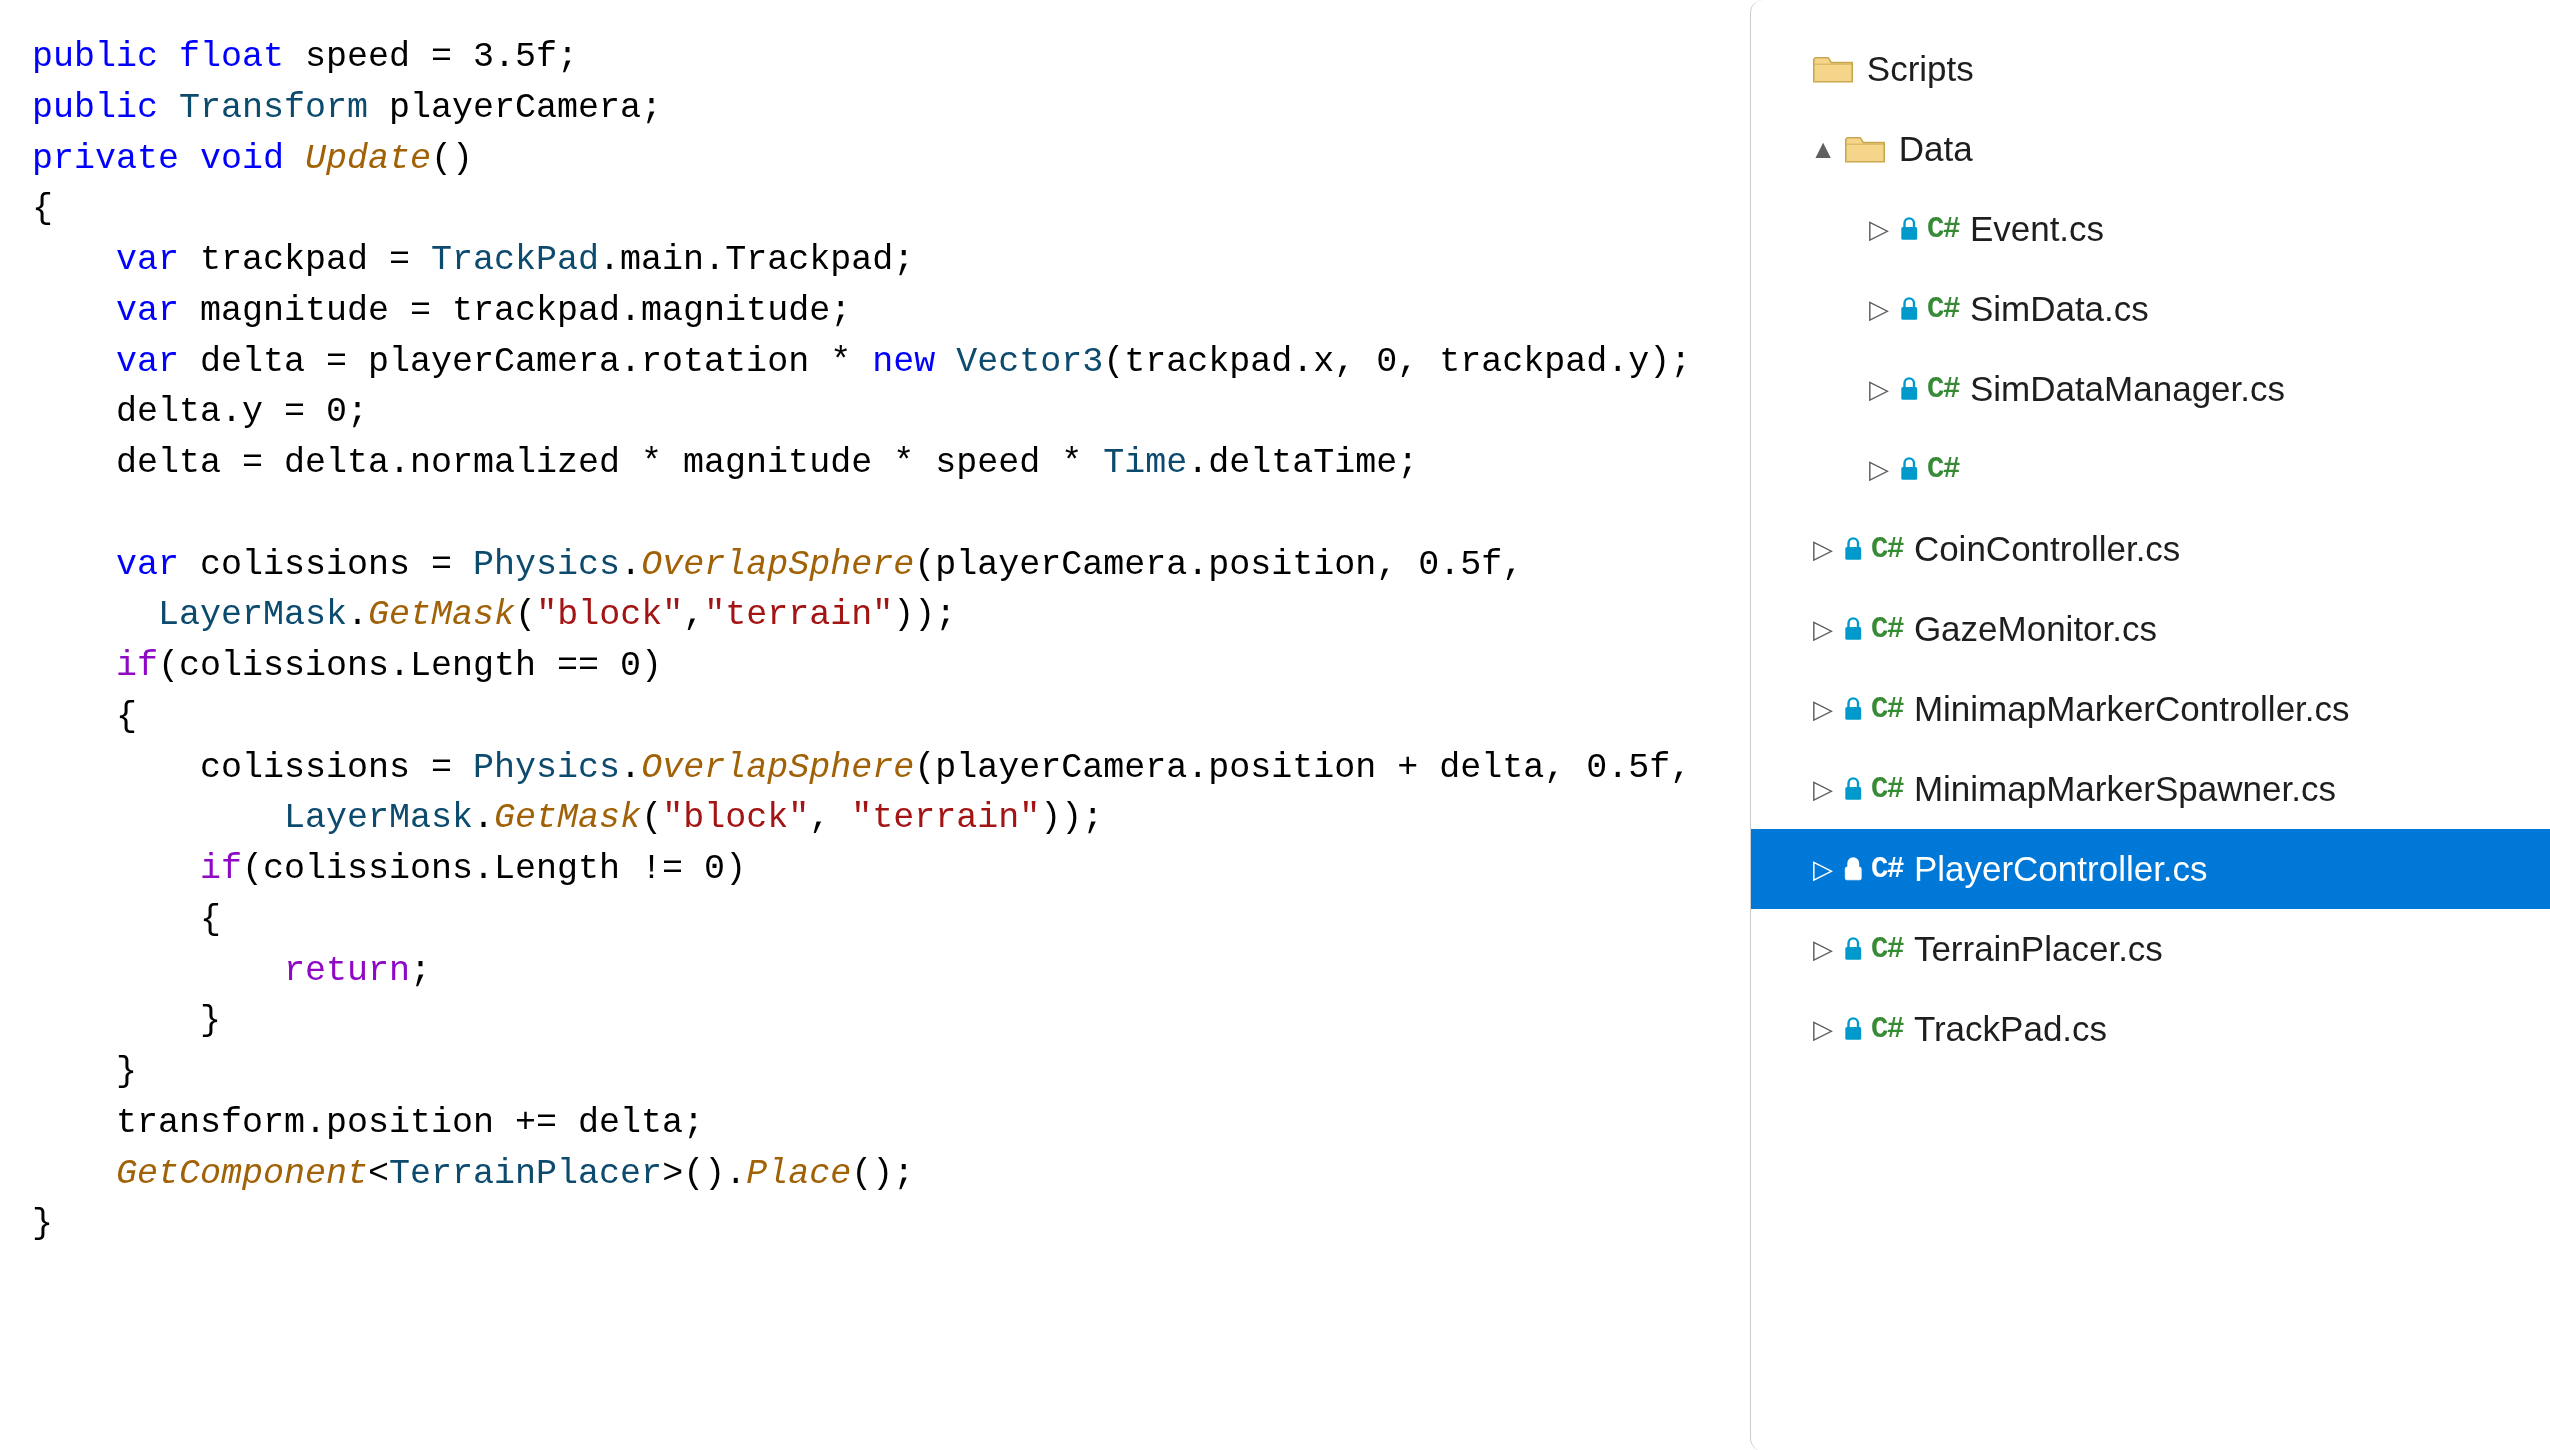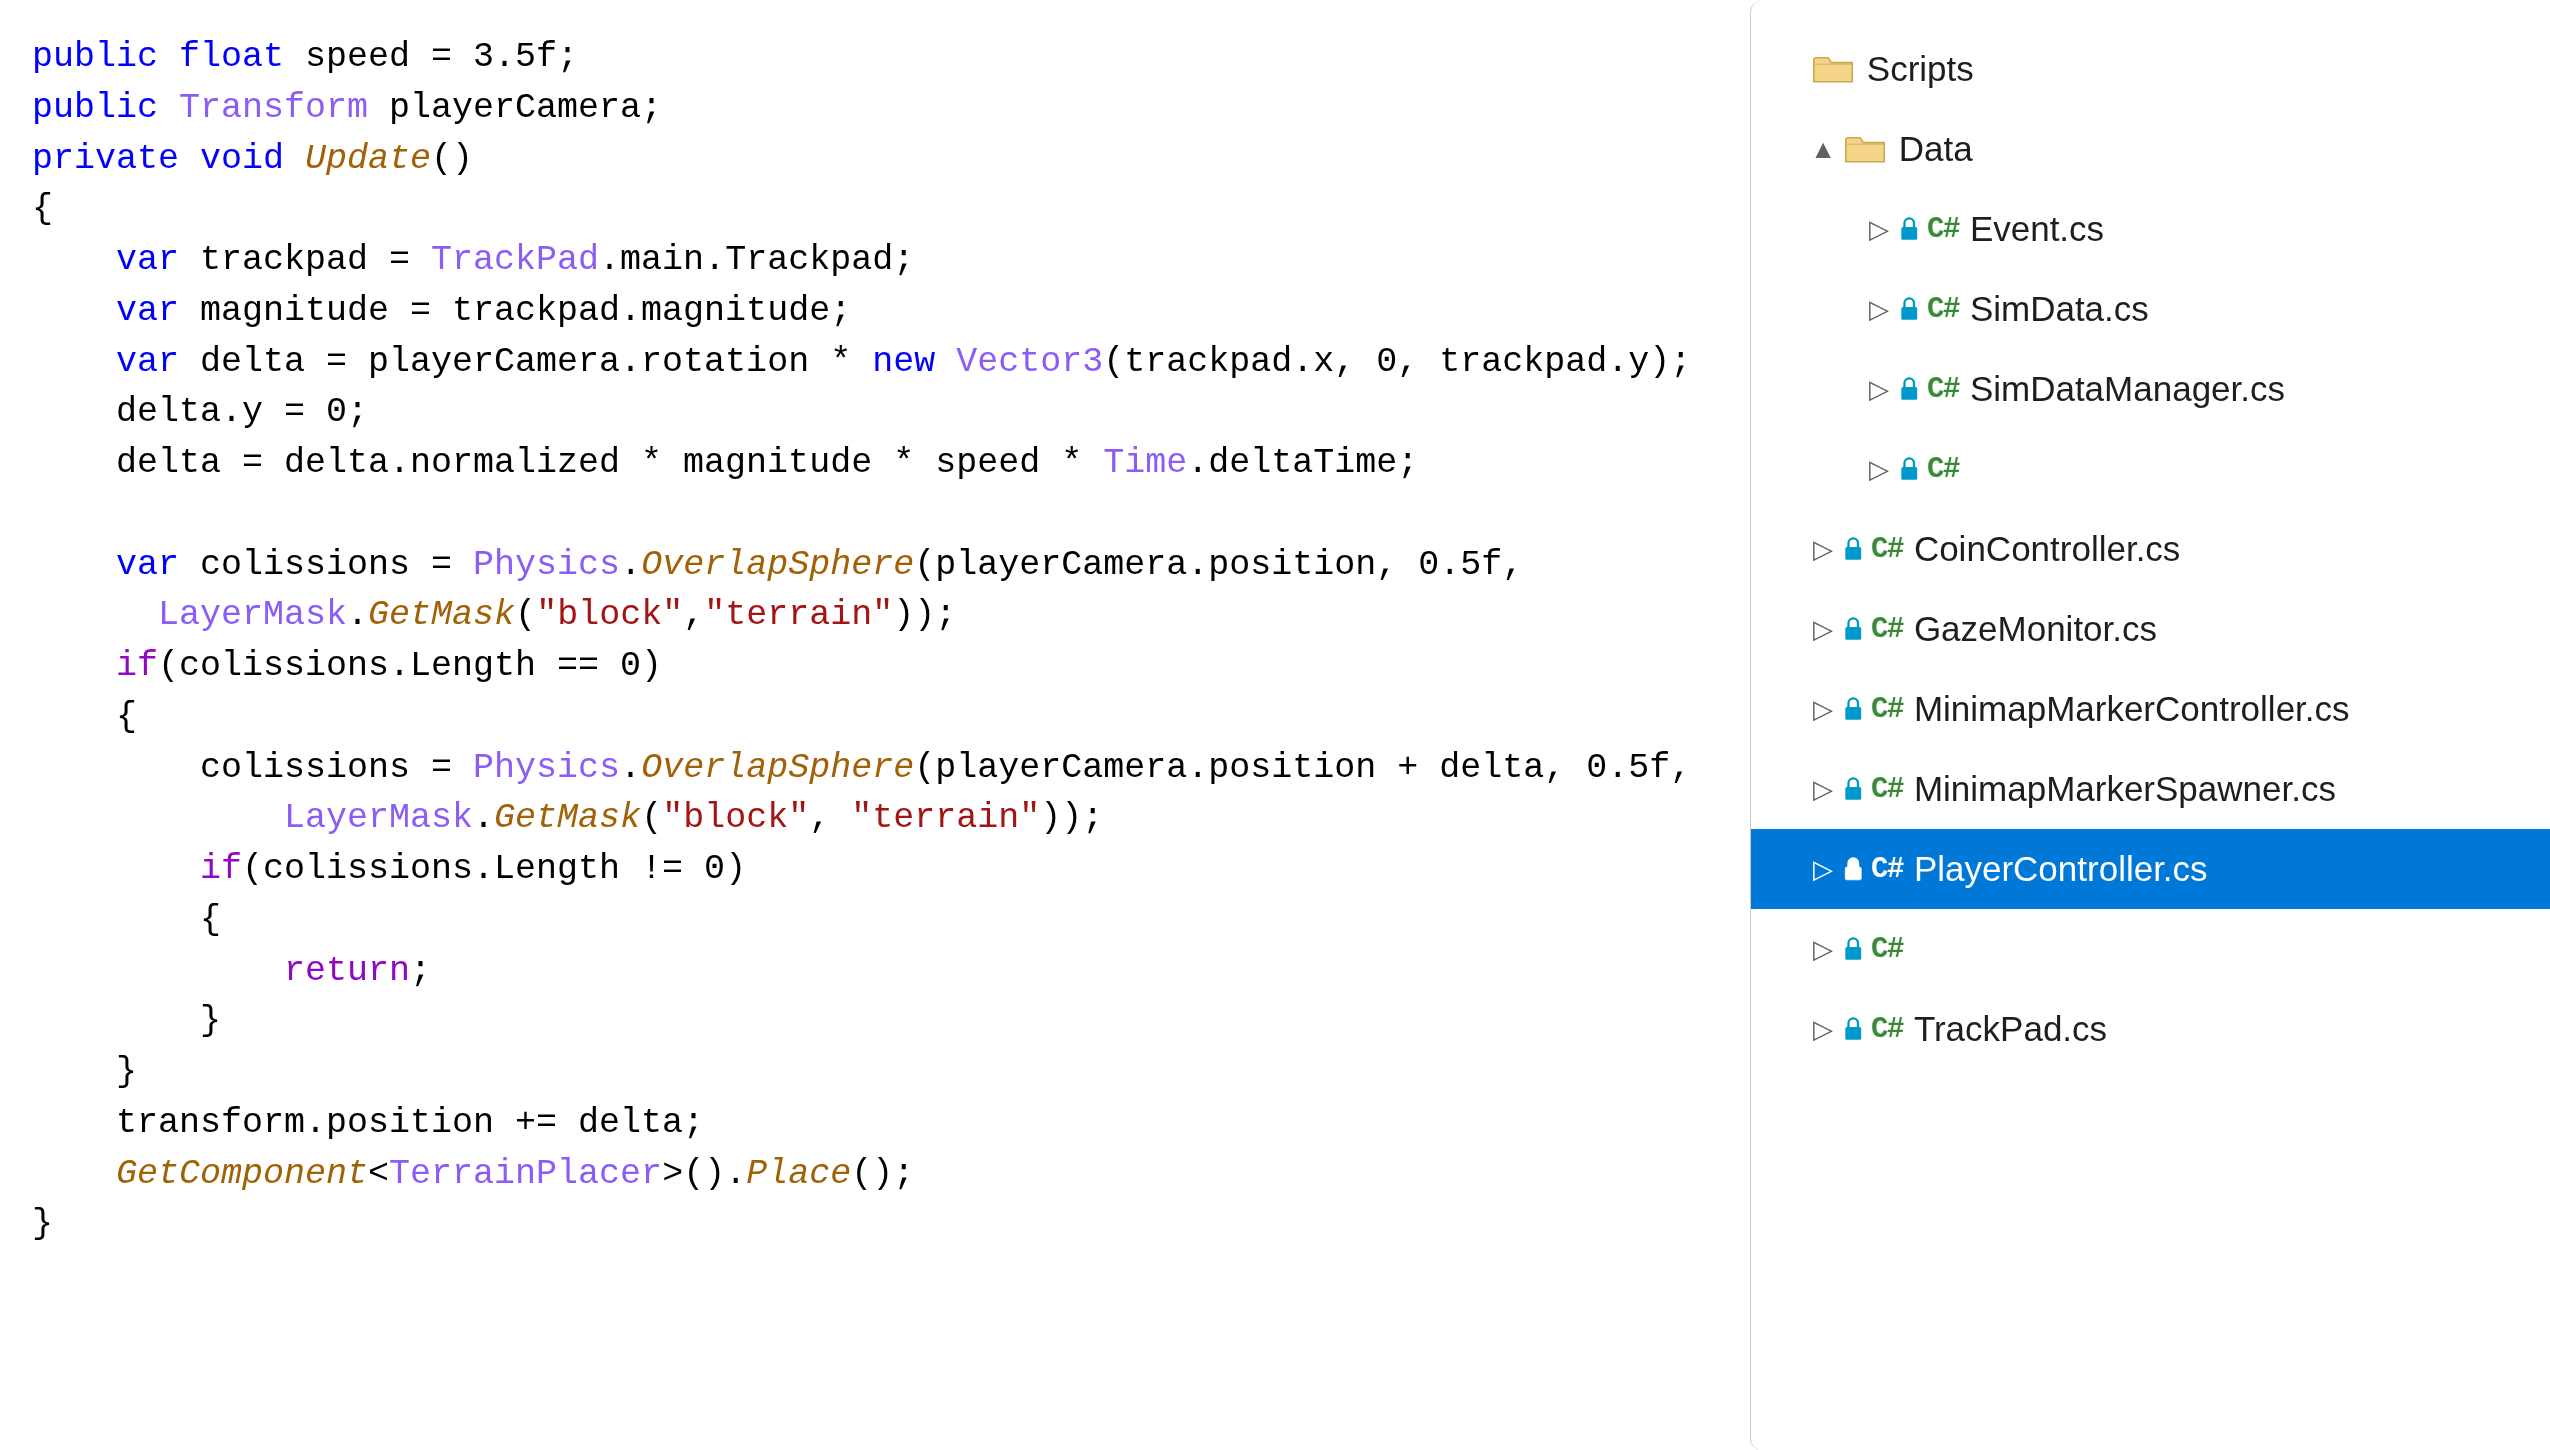--- a/index.html
+++ b/index.html
@@ -14,21 +14,21 @@
   .code-pane {
     flex: 1;
     padding: 32px 16px 24px 32px;
     font-family: Consolas, "Courier New", monospace;
     font-size: 35px;
     line-height: 1.45;
     color: #000;
     white-space: pre;
   }
   .c-kw   { color: #0000ff; }
-  .c-type { color: #8b5cf6; }
+  .c-type { color: #0c4a6e; }
   .c-method{ color: #a16207; font-style: italic; }
   .c-str  { color: #a31515; }
   .c-ret  { color: #8f08c4; }
 
   .explorer-pane {
     width: 800px;
     border-left: 1.6px solid #cccccc;
     background: #ffffff;
     padding: 29px 0 0 0;
     font-size: 35px;
@@ -209,20 +209,21 @@
     </div>
     <div class="tree-row indent-1">
       <span class="glyph">▷</span>
       <span class="lock-icon">
         <svg viewBox="0 0 28 34">
           <rect x="4" y="14" width="20" height="16" rx="2" fill="#0099cc"></rect>
           <path d="M8 14 L8 9 A6 6 0 0 1 20 9 L20 14" fill="none" stroke="#0099cc" stroke-width="3"></path>
         </svg>
       </span>
       <span class="cs-icon">C#</span>
+      <span class="label">TerrainPlacer.cs</span>
     </div>
     <div class="tree-row indent-1">
       <span class="glyph">▷</span>
       <span class="lock-icon">
         <svg viewBox="0 0 28 34">
           <rect x="4" y="14" width="20" height="16" rx="2" fill="#0099cc"></rect>
           <path d="M8 14 L8 9 A6 6 0 0 1 20 9 L20 14" fill="none" stroke="#0099cc" stroke-width="3"></path>
         </svg>
       </span>
       <span class="cs-icon">C#</span>

